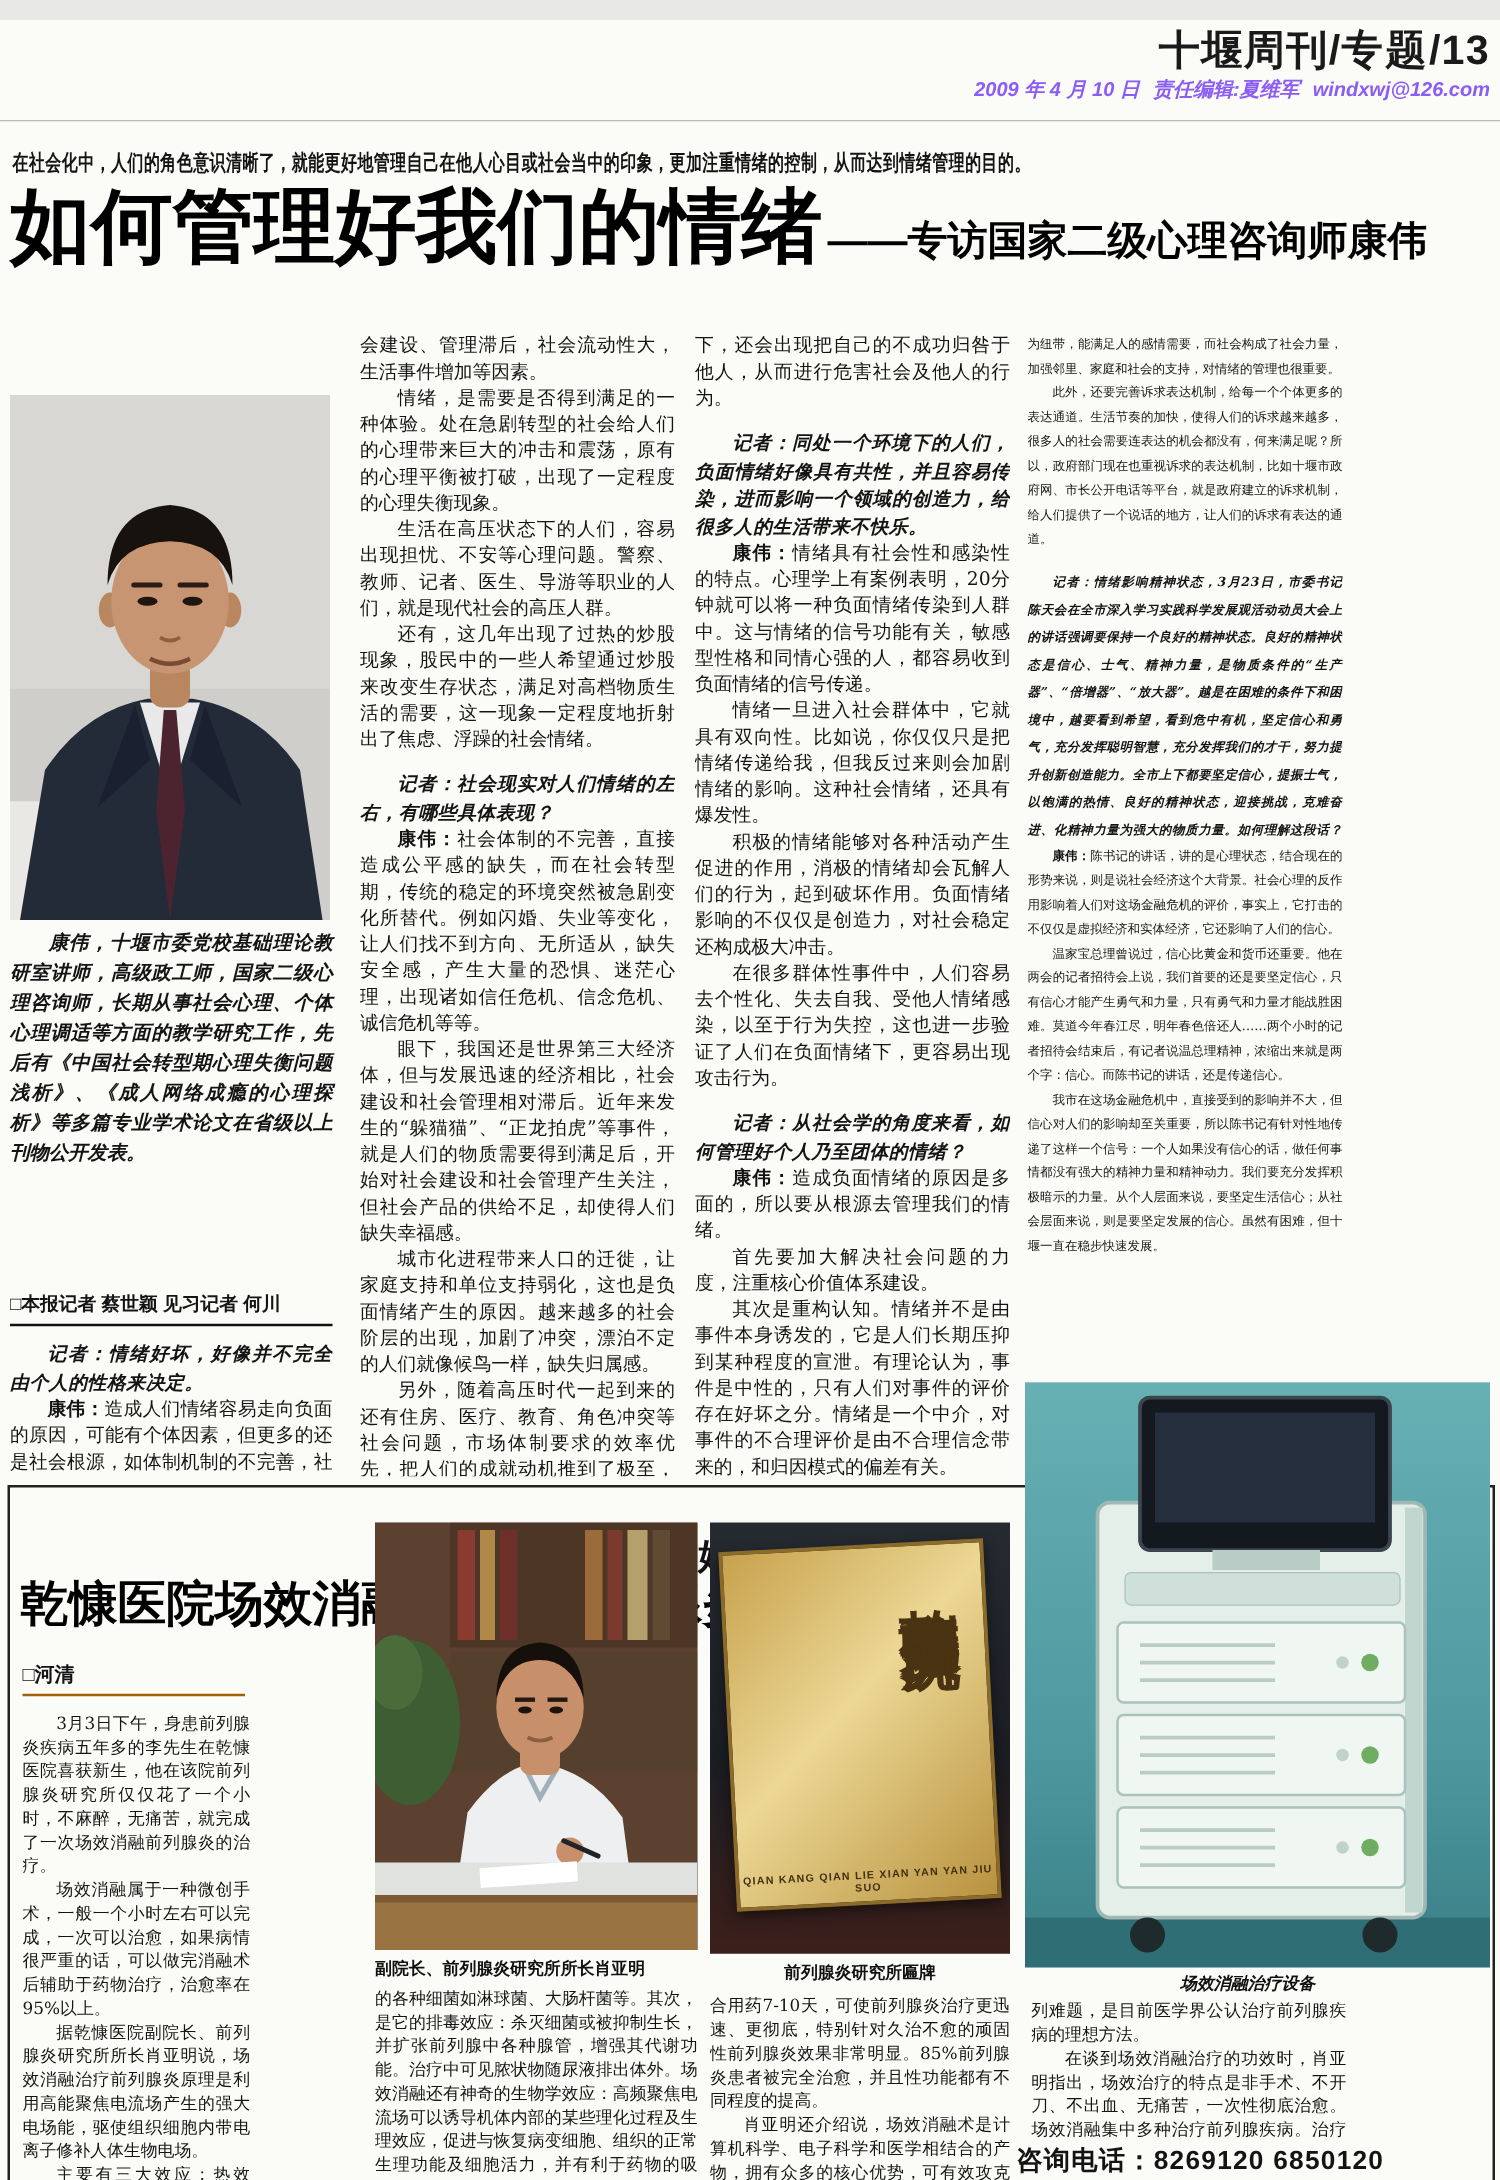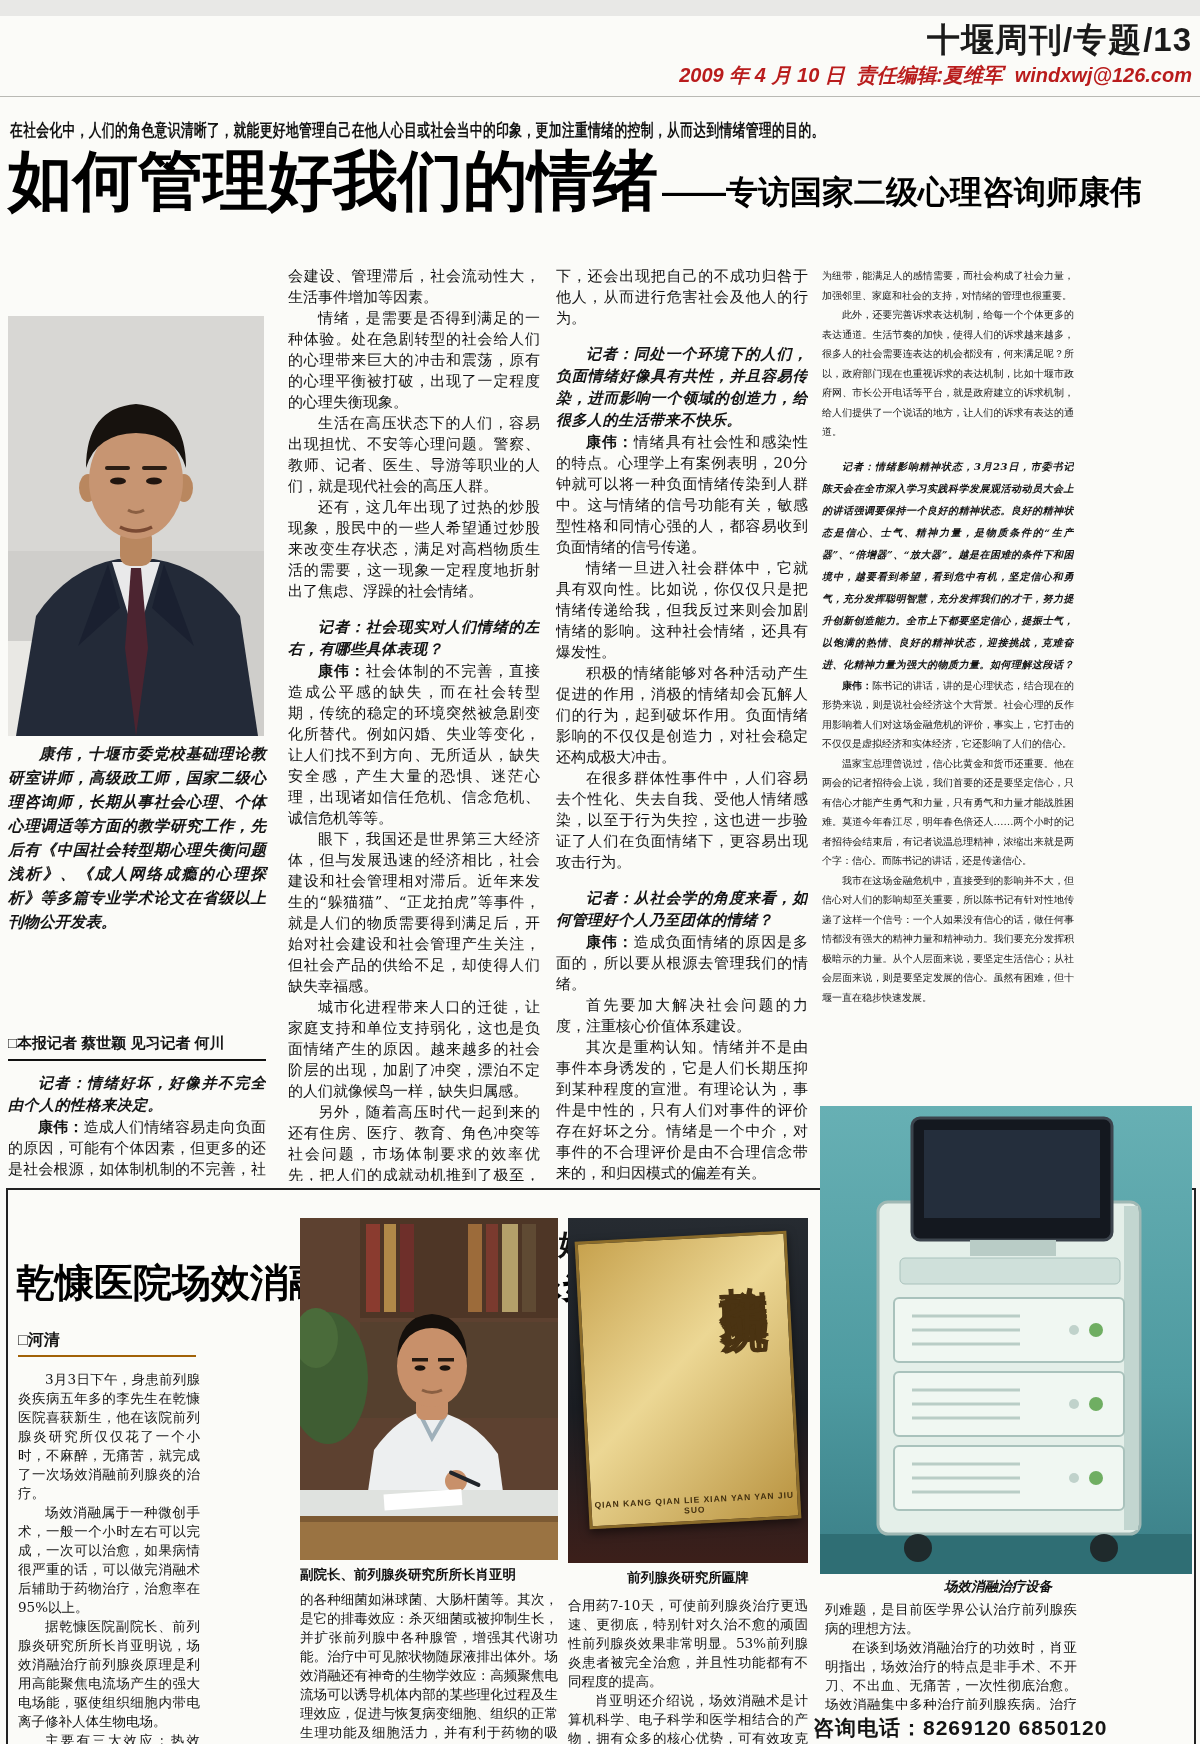--- a/index.html
+++ b/index.html
@@ -4,21 +4,21 @@
 <style>
   html,body{margin:0;padding:0;background:#e8e8e6;}
   .page{position:relative;width:1200px;height:1744px;margin:16px auto;background:#fbfbf8;
         font-family:"DejaVu Serif","Liberation Serif",serif;color:#141414;overflow:hidden;}
 
   
   .header{position:absolute;top:6px;right:8px;text-align:right;}
   .masthead{font-family:"Liberation Sans",sans-serif;font-size:33px;line-height:36px;color:#1a1a1a;}
   .m-light{font-weight:600;letter-spacing:1px;}
   .m-bold{font-weight:900;letter-spacing:2px;}
-  .dateline{margin-top:4px;font-family:"Liberation Sans",sans-serif;font-size:20px;font-weight:bold;font-style:italic;color:#b91c1c;}
+  .dateline{margin-top:4px;font-family:"Liberation Sans",sans-serif;font-size:16px;font-weight:bold;font-style:italic;color:#8b5cf6;}
   .dateline span{margin-left:6px;}
   .header-rule{position:absolute;top:80px;left:0;width:1200px;height:1px;background:#b9b9b4;}
 
   
   .lead{position:absolute;top:102px;left:10px;font-family:"Liberation Sans",sans-serif;
         font-size:17.5px;font-weight:bold;white-space:nowrap;transform:scaleX(0.73);transform-origin:left top;letter-spacing:0.5px;}
   .headline{position:absolute;top:124px;left:8px;margin:0;font-family:"Liberation Sans",sans-serif;
         font-weight:900;font-size:65px;line-height:82px;letter-spacing:0;white-space:nowrap;color:#000;}
   .subhead{font-size:32px;font-weight:900;margin-left:4px;letter-spacing:0;}
 
@@ -255,21 +255,21 @@
         <circle cx="98" cy="442" r="14" fill="#1f2a2c"></circle>
         <circle cx="284" cy="442" r="14" fill="#1f2a2c"></circle>
       </svg>
     </div>
     <div class="pcaption cap-equip">场效消融治疗设备</div>
 
     <div class="bcol b2">
         <p class="para cont">的各种细菌如淋球菌、大肠杆菌等。其次，是它的排毒效应：杀灭细菌或被抑制生长，并扩张前列腺中各种腺管，增强其代谢功能。治疗中可见脓状物随尿液排出体外。场效消融还有神奇的生物学效应：高频聚焦电流场可以诱导机体内部的某些理化过程及生理效应，促进与恢复病变细胞、组织的正常生理功能及细胞活力，并有利于药物的吸收，以达到治疗的目的。</p>
       </div>
     <div class="bcol b3">
-        <p class="para cont">合用药7-10天，可使前列腺炎治疗更迅速、更彻底，特别针对久治不愈的顽固性前列腺炎效果非常明显。53%前列腺炎患者被完全治愈，并且性功能都有不同程度的提高。</p>
+        <p class="para cont">合用药7-10天，可使前列腺炎治疗更迅速、更彻底，特别针对久治不愈的顽固性前列腺炎效果非常明显。85%前列腺炎患者被完全治愈，并且性功能都有不同程度的提高。</p>
         <p class="para">肖亚明还介绍说，场效消融术是计算机科学、电子科学和医学相结合的产物，拥有众多的核心优势，可有效攻克急、慢性顽固性前列腺炎、前列腺增生、前列腺肥大以及由各种病菌引起的尿道炎等杂</p>
       </div>
     <div class="bcol b4">
         <p class="para cont">列难题，是目前医学界公认治疗前列腺疾病的理想方法。</p>
         <p class="para">在谈到场效消融治疗的功效时，肖亚明指出，场效治疗的特点是非手术、不开刀、不出血、无痛苦，一次性彻底治愈。场效消融集中多种治疗前列腺疾病。治疗中不麻醉，无痛苦，被消融的前列腺增生组织，通过导管排出。</p>
       </div>
     <div class="phone">咨询电话：8269120  6850120</div>
   </div>
 
 </div>

